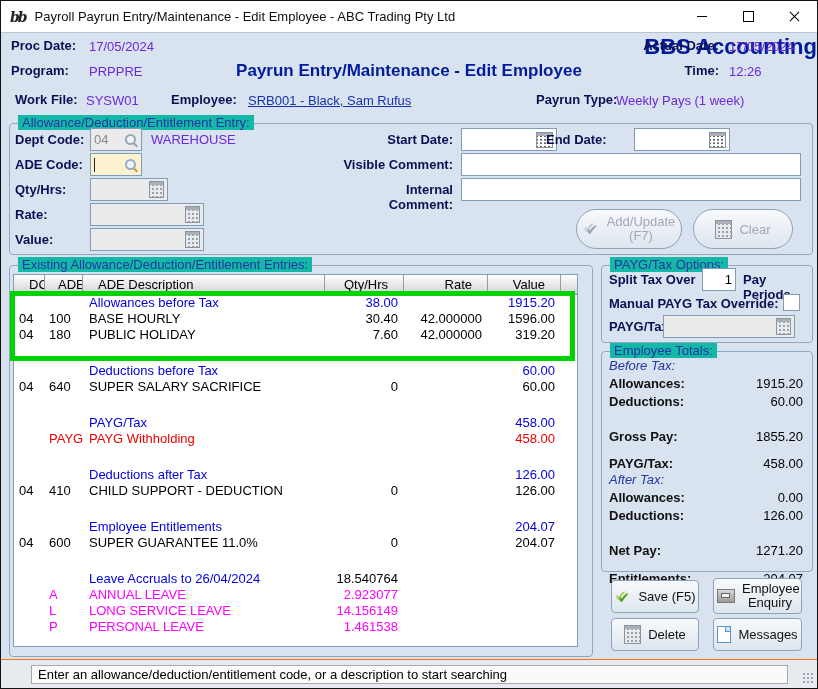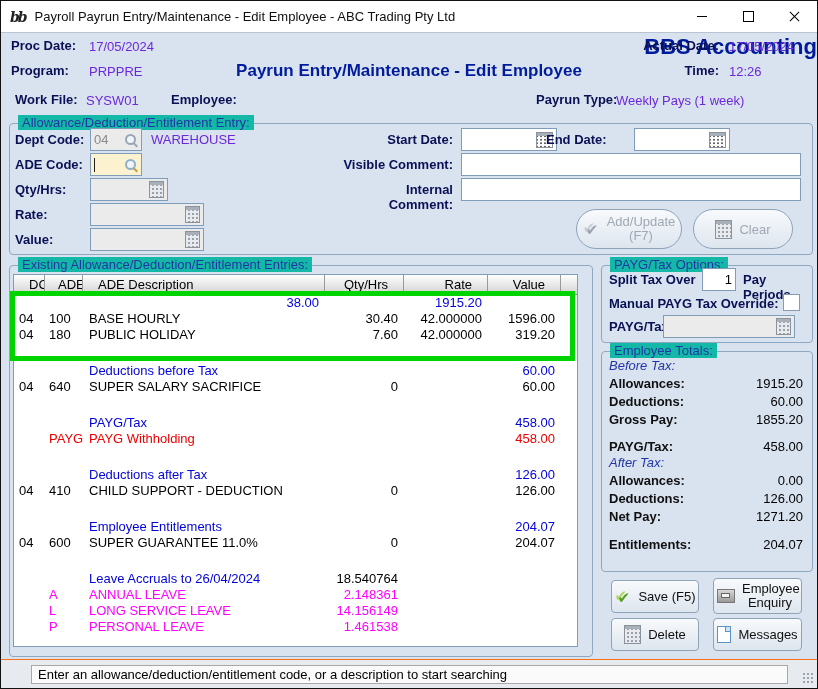--- a/index.html
+++ b/index.html
@@ -97,21 +97,21 @@
   .r-accrual .c-desc{color:#0202da;}
   
   .highlight{position:absolute;left:9px;top:290px;width:565px;height:70px;box-sizing:border-box;
     border:5px solid #00d400;z-index:40;pointer-events:none;}
   
   .tot-wrap{position:absolute;left:608px;top:357px;width:194px;}
   .tot-section{font-size:13px;font-style:italic;color:#2334a5;height:16px;line-height:16px;}
   .tot-line{display:flex;justify-content:space-between;height:18px;align-items:center;}
   .tot-label{font-weight:bold;font-size:13px;color:#101010;}
   .tot-value{font-size:13px;}
-  .gap8{margin-top:0;}
+  .gap8{margin-top:17px;}
   .gap9{margin-top:9px;}
   .gap10{margin-top:10px;}
   
   .statusbar{position:absolute;left:0;right:0;bottom:0;height:28px;background:#e7eaee;
     border-top:1px solid #f97316;}
   .status-box{position:absolute;left:30px;top:5px;width:757px;height:19px;background:#fafafa;
     border:1px solid #a8a8a8;font-size:13px;line-height:18px;padding-left:6px;box-sizing:border-box;
     white-space:nowrap;overflow:hidden;}
   .grip{position:absolute;right:3px;bottom:4px;width:12px;height:12px;
     background:radial-gradient(#9aa4ae 1px,transparent 1.4px);background-size:4px 4px;}
@@ -146,20 +146,21 @@
   <div class="screen-title">Payrun Entry/Maintenance - Edit Employee</div>
 
   <span class="abs lbl" style="left:600px;top:37px;width:118px;text-align:right">Actual Date:</span>
   <span class="abs val" style="left:728px;top:38px">17/05/2024</span>
   <span class="abs lbl" style="left:600px;top:62px;width:118px;text-align:right">Time:</span>
   <span class="abs val" style="left:728px;top:63px">12:26</span>
 
   <span class="abs lbl" style="left:14px;top:91px">Work File:</span>
   <span class="abs val" style="left:85px;top:92px">SYSW01</span>
   <span class="abs lbl" style="left:170px;top:91px">Employee:</span>
+  <span class="abs link" style="left:247px;top:92px">SRB001 - Black, Sam Rufus</span>
   <span class="abs lbl" style="left:535px;top:91px">Payrun Type:</span>
   <span class="abs val" style="left:615px;top:92px">Weekly Pays (1 week)</span>
 
   <div class="fset" style="left:8px;top:122px;width:802px;height:130px">
     <span class="legend">Allowance/Deduction/Entitlement Entry:</span>
   </div>
   <span class="abs lbl" style="left:14px;top:131px">Dept Code:</span>
   <div class="fld dis" style="left:89px;top:127px;width:52px">
     <span>04</span>
     <span class="mag"></span>
@@ -230,20 +231,21 @@
       <div>ADE Description</div>
       <div class="hr">Qty/Hrs</div>
       <div class="hr">Rate</div>
       <div class="hr">Value</div>
       <div class="hfill"></div>
     </div>
     <div>
         <div class="erow r-group">
     <div class="c-dc"></div>
     <div class="c-ade"></div>
+    <div class="c-desc">Allowances before Tax</div>
     <div class="c-qty">38.00</div>
     <div class="c-rate"></div>
     <div class="c-val">1915.20</div>
     <div></div>
   </div>
         <div class="erow r-detail">
     <div class="c-dc">04</div>
     <div class="c-ade">100</div>
     <div class="c-desc">BASE HOURLY</div>
     <div class="c-qty">30.40</div>
@@ -383,21 +385,21 @@
     <div class="c-desc">Leave Accruals to 26/04/2024</div>
     <div class="c-qty">18.540764</div>
     <div class="c-rate"></div>
     <div class="c-val"></div>
     <div></div>
   </div>
         <div class="erow r-magenta">
     <div class="c-dc"></div>
     <div class="c-ade">A</div>
     <div class="c-desc">ANNUAL LEAVE</div>
-    <div class="c-qty">2.148361</div>
+    <div class="c-qty">2.923077</div>
     <div class="c-rate"></div>
     <div class="c-val"></div>
     <div></div>
   </div>
         <div class="erow r-magenta">
     <div class="c-dc"></div>
     <div class="c-ade">L</div>
     <div class="c-desc">LONG SERVICE LEAVE</div>
     <div class="c-qty">14.156149</div>
     <div class="c-rate"></div>

